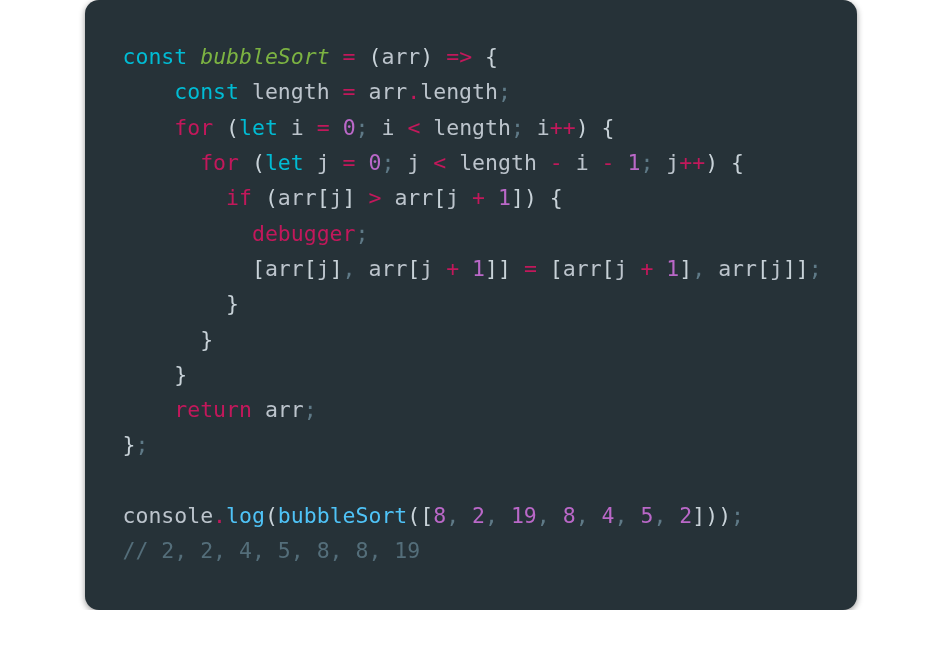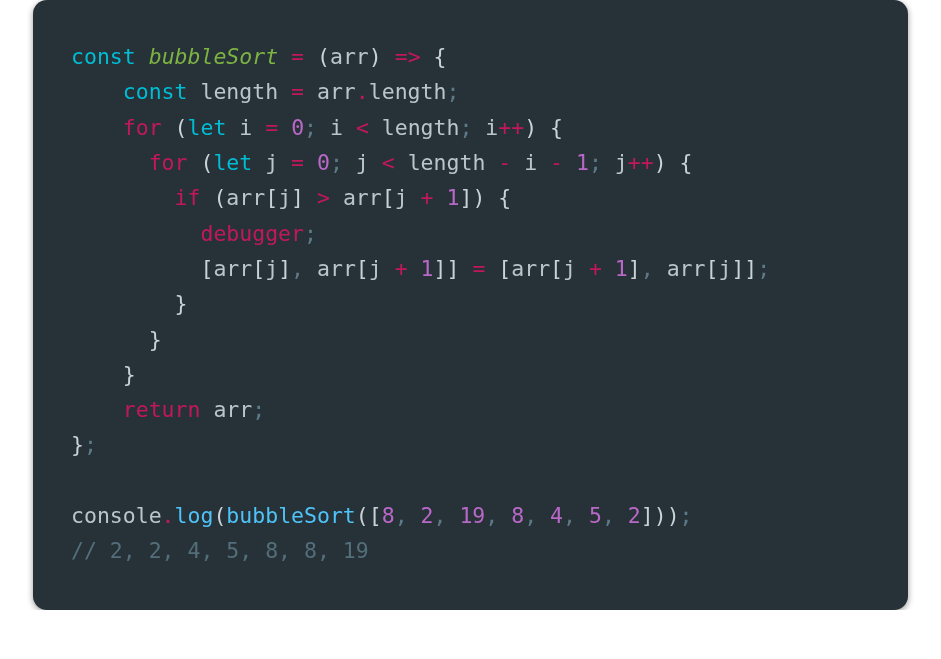--- a/index.html
+++ b/index.html
@@ -5,21 +5,21 @@
   body {
     margin: 0;
     padding: 0;
     background: #ffffff;
     font-family: 'Consolas', 'Monaco', 'Courier New', monospace;
     display: flex;
     justify-content: center;
     align-items: flex-start;
   }
   .code-panel {
-    width: 875px;
+    width: 772px;
     background: #263238;
     border-radius: 14px;
     padding: 40px 30px 40px 38px;
     box-sizing: border-box;
     box-shadow: 0 2px 6px rgba(0,0,0,0.4);
   }
   pre {
     margin: 0;
     font-family: 'Consolas', 'Monaco', 'Courier New', monospace;
     font-size: 21.5px;

